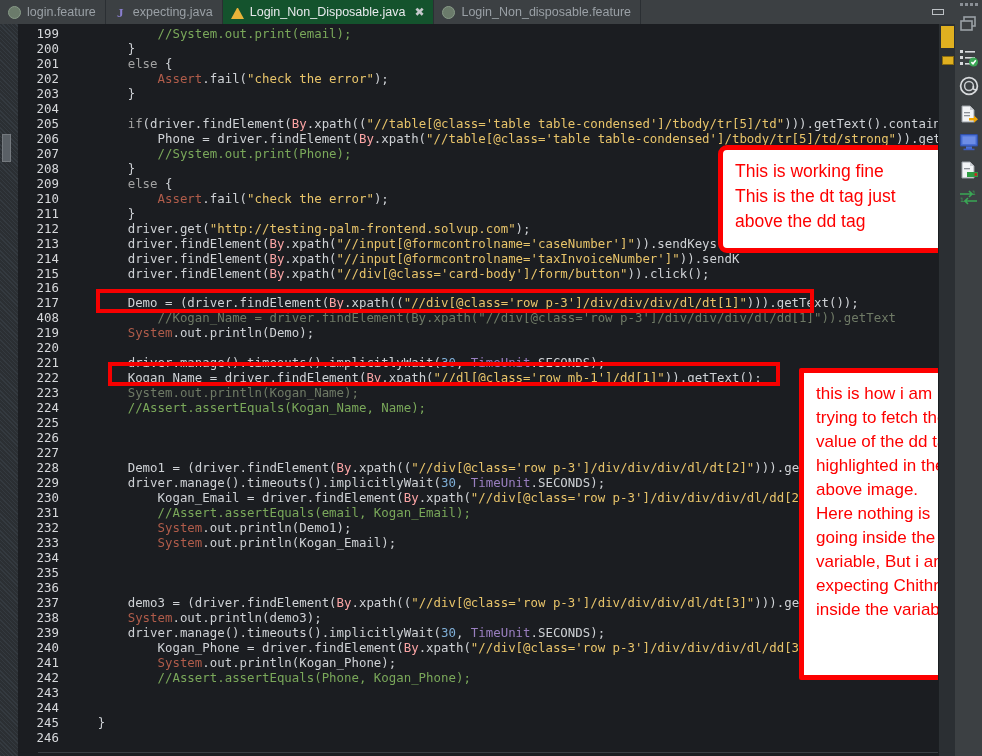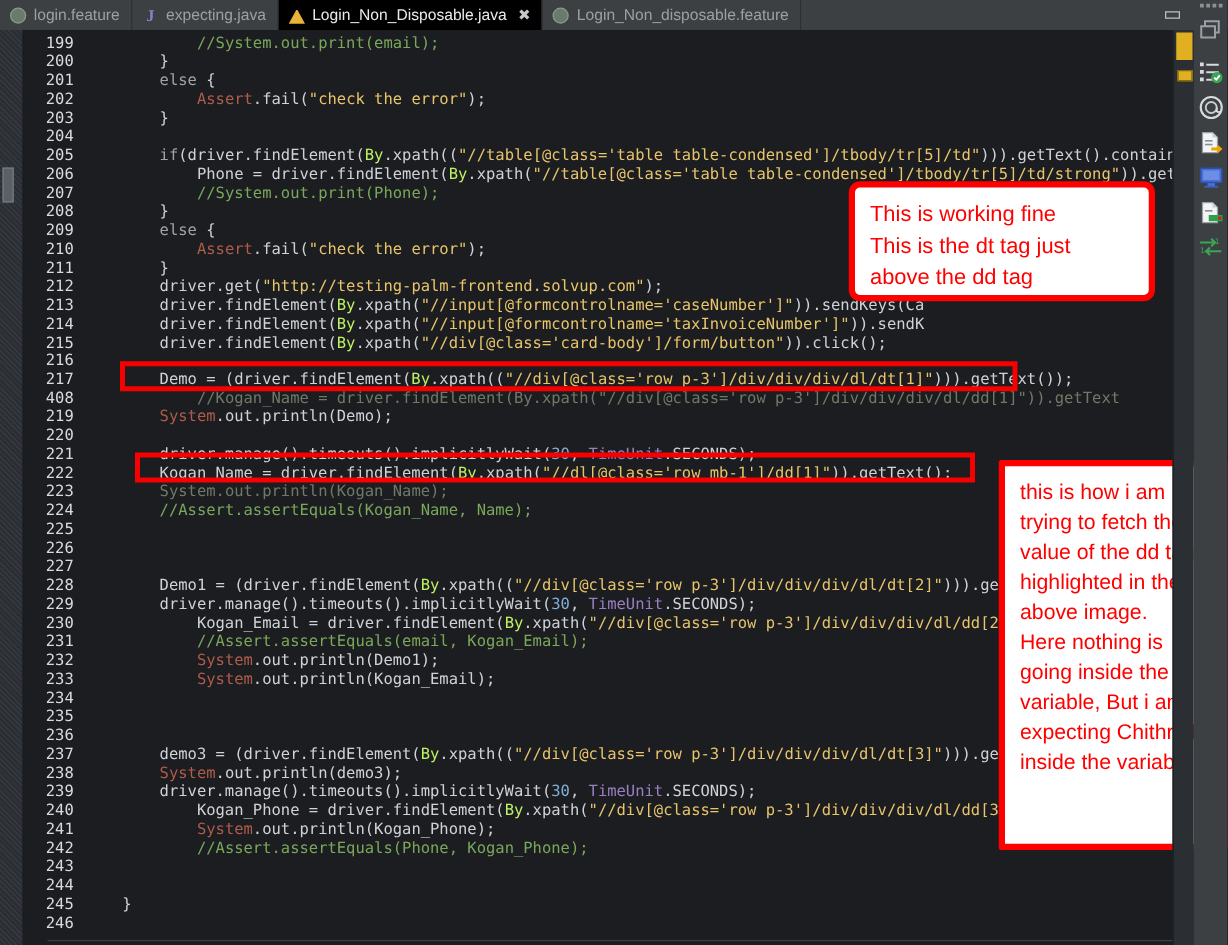--- a/index.html
+++ b/index.html
@@ -28,21 +28,21 @@
     gap: 6px;
     padding: 0 9px 0 8px;
     font-family: "Liberation Sans", sans-serif;
     font-size: 12.5px;
     color: #9aa0a6;
     background: #3c4043;
     border-right: 1px solid #2b2f33;
     white-space: nowrap;
   }
   .tab.active {
-    background: #000000;
+    background: #14532d;
     color: #e8eaed;
   }
   .tab .tabicon { display: inline-block; width: 13px; height: 13px; flex: none; }
   .dot-icon {
     width: 12px; height: 12px; border-radius: 50%;
     background: #6b7b6b;
     border: 1.5px solid #889b88;
   }
   .j-icon {
     font-family: "Liberation Serif", serif;
@@ -141,21 +141,21 @@
     color: #d8dadd;
     background: #1b1d21;
     font-size: 12.4px;
   }
   .code { flex: 1 1 auto; color: #cfd2d6; }
 
   
   .t-kw   { color: #a3a3a3; }
   .t-str  { color: #e8c46a; }
   .t-cmt  { color: #7aa85a; }
-  .t-cls  { color: #bef264; }
+  .t-cls  { color: #fca5a5; }
   .t-stat { color: #b05c4a; }
   .t-num  { color: #80b0d8; }
   .t-type { color: #9a7fc0; }
   .t-dim  { color: #6f7a66; }
 
   
   .hlbox {
     position: absolute;
     border: 4px solid #f60000;
     pointer-events: none;
@@ -271,21 +271,21 @@
         <div class="ln"><span class="num">244</span><span class="code"></span></div>
         <div class="ln"><span class="num">245</span><span class="code">    }</span></div>
         <div class="ln"><span class="num">246</span><span class="code"></span></div>
       </div>
     <div class="bottomline"></div>
   </div>
 
   <div class="hlbox" style="left:96px; top:289px; width:718px; height:24px;"></div>
   <div class="hlbox" style="left:108px; top:362px; width:672px; height:24px;"></div>
 
-  <div class="note note-1" style="left:679px; top:145px; width:245px; height:96px;">
+  <div class="note note-1" style="left:718px; top:145px; width:245px; height:108px;">
     <p>This is working fine</p>
     <p>This is the dt tag just</p>
     <p>above the dd tag</p>
   </div>
 
   <div class="note note-2 sq" style="left:799px; top:368px; width:183px; height:312px;">
     <p>this is how i am</p>
     <p>trying to fetch the</p>
     <p>value of the dd tag</p>
     <p>highlighted in the</p>

